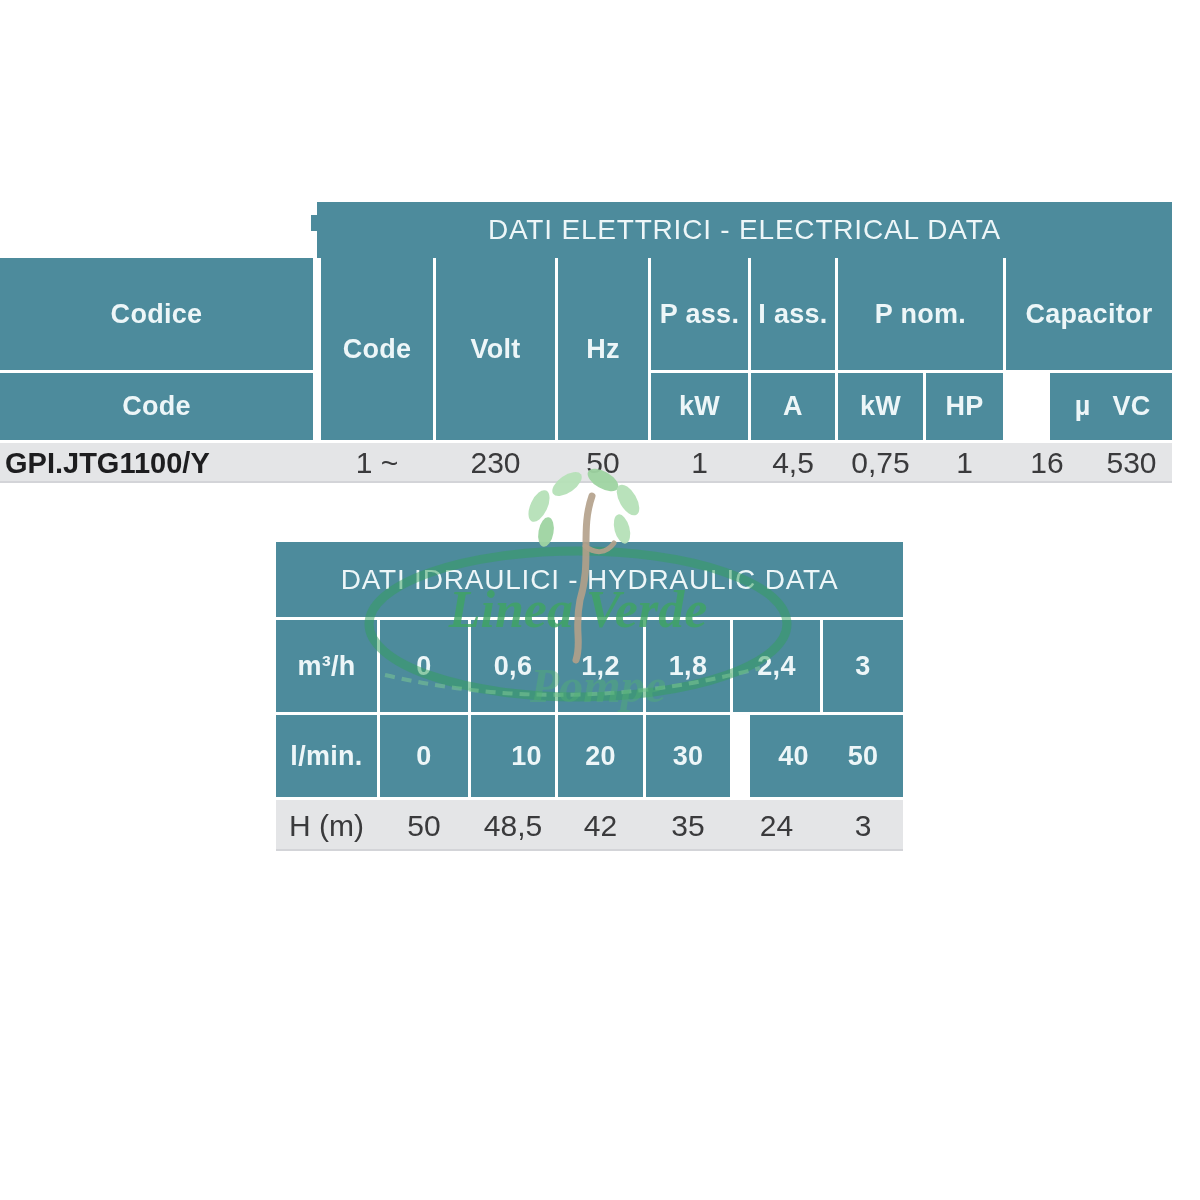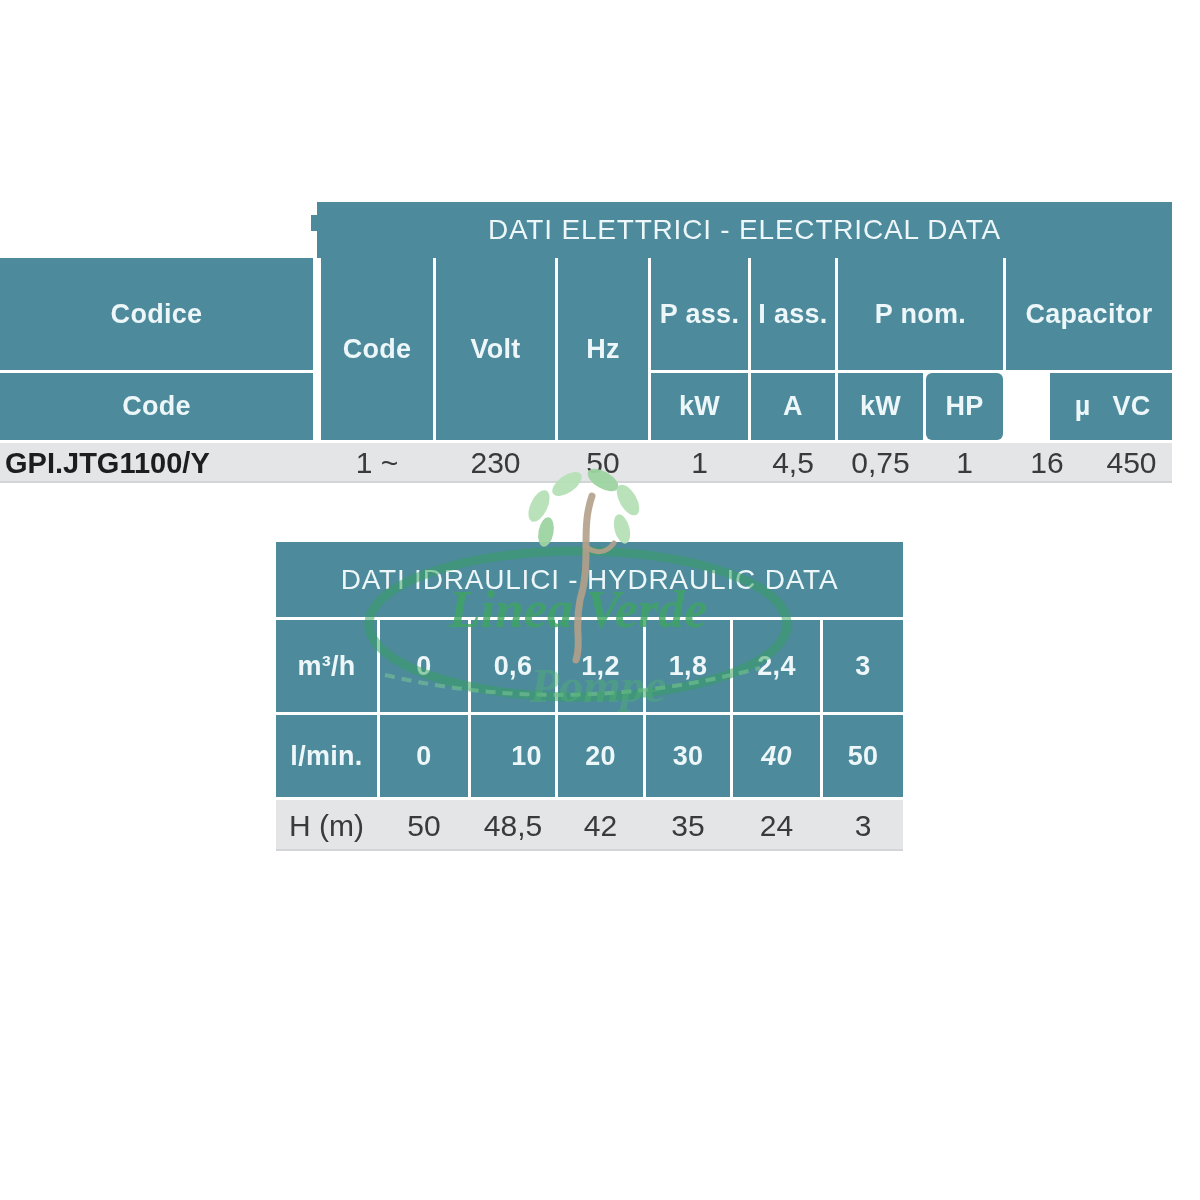--- a/index.html
+++ b/index.html
@@ -37,54 +37,54 @@
     <div class="cell teal hdr" style="left:558px;top:258px;width:90px;height:182px;">Hz</div>
 
     <div class="cell teal hdr" style="left:651px;top:258px;width:97px;height:112px;">P ass.</div>
     <div class="cell teal hdr" style="left:751px;top:258px;width:84px;height:112px;">I ass.</div>
     <div class="cell teal hdr" style="left:838px;top:258px;width:165px;height:112px;">P nom.</div>
     <div class="cell teal hdr" style="left:1006px;top:258px;width:166px;height:112px;">Capacitor</div>
 
     <div class="cell teal hdr" style="left:651px;top:373px;width:97px;height:67px;">kW</div>
     <div class="cell teal hdr" style="left:751px;top:373px;width:84px;height:67px;">A</div>
     <div class="cell teal hdr" style="left:838px;top:373px;width:85px;height:67px;">kW</div>
-    <div class="cell teal hdr" style="left:926px;top:373px;width:77px;height:67px;border-radius:6px;">HP</div>
+    <div class="cell teal hdr" style="left:926px;top:373px;width:77px;height:67px;">HP</div>
     <div class="cell teal hdr" style="left:1050px;top:373px;width:82px;height:67px;">µF</div>
     <div class="cell teal hdr" style="left:1091px;top:373px;width:81px;height:67px;">VC</div>
 
     <div class="cell grayrow" style="left:0;top:443px;width:1172px;height:40px;"></div>
     <div class="cell val codeval" style="left:0;top:443px;width:313px;height:40px;">GPI.JTG1100/Y</div>
     <div class="cell val" style="left:321px;top:443px;width:112px;height:40px;">1 ~</div>
     <div class="cell val" style="left:436px;top:443px;width:119px;height:40px;">230</div>
     <div class="cell val" style="left:558px;top:443px;width:90px;height:40px;">50</div>
     <div class="cell val" style="left:651px;top:443px;width:97px;height:40px;">1</div>
     <div class="cell val" style="left:751px;top:443px;width:84px;height:40px;">4,5</div>
     <div class="cell val" style="left:838px;top:443px;width:85px;height:40px;">0,75</div>
     <div class="cell val" style="left:926px;top:443px;width:77px;height:40px;">1</div>
     <div class="cell val" style="left:1006px;top:443px;width:82px;height:40px;">16</div>
-    <div class="cell val" style="left:1091px;top:443px;width:81px;height:40px;">450</div>
+    <div class="cell val" style="left:1091px;top:443px;width:81px;height:40px;">530</div>
   </div>
 
   <div>
     <div class="cell teal title" style="left:276px;top:542px;width:627px;height:75px;">DATI IDRAULICI - HYDRAULIC DATA</div>
 
     <div class="cell teal hdr" style="left:276px;top:620px;width:101px;height:92px;">m³/h</div>
     <div class="cell teal hdr" style="left:380px;top:620px;width:88px;height:92px;">0</div>
     <div class="cell teal hdr" style="left:471px;top:620px;width:84px;height:92px;">0,6</div>
     <div class="cell teal hdr" style="left:558px;top:620px;width:85px;height:92px;">1,2</div>
     <div class="cell teal hdr" style="left:646px;top:620px;width:84px;height:92px;">1,8</div>
     <div class="cell teal hdr" style="left:733px;top:620px;width:87px;height:92px;">2,4</div>
     <div class="cell teal hdr" style="left:823px;top:620px;width:80px;height:92px;">3</div>
 
     <div class="cell teal hdr" style="left:276px;top:715px;width:101px;height:82px;">l/min.</div>
     <div class="cell teal hdr" style="left:380px;top:715px;width:88px;height:82px;">0</div>
     <div class="cell teal hdr" style="left:471px;top:715px;width:84px;height:82px;padding-left:27px;">10</div>
     <div class="cell teal hdr" style="left:558px;top:715px;width:85px;height:82px;">20</div>
     <div class="cell teal hdr" style="left:646px;top:715px;width:84px;height:82px;">30</div>
-    <div class="cell teal hdr" style="left:733px;top:715px;width:87px;height:82px;font-style:italic;">40</div>
+    <div class="cell teal hdr" style="left:750px;top:715px;width:87px;height:82px;">40</div>
     <div class="cell teal hdr" style="left:823px;top:715px;width:80px;height:82px;">50</div>
 
     <div class="cell grayrow" style="left:276px;top:800px;width:627px;height:51px;"></div>
     <div class="cell val" style="left:276px;top:800px;width:101px;height:51px;">H (m)</div>
     <div class="cell val" style="left:380px;top:800px;width:88px;height:51px;">50</div>
     <div class="cell val" style="left:471px;top:800px;width:84px;height:51px;">48,5</div>
     <div class="cell val" style="left:558px;top:800px;width:85px;height:51px;">42</div>
     <div class="cell val" style="left:646px;top:800px;width:84px;height:51px;">35</div>
     <div class="cell val" style="left:733px;top:800px;width:87px;height:51px;">24</div>
     <div class="cell val" style="left:823px;top:800px;width:80px;height:51px;">3</div>

